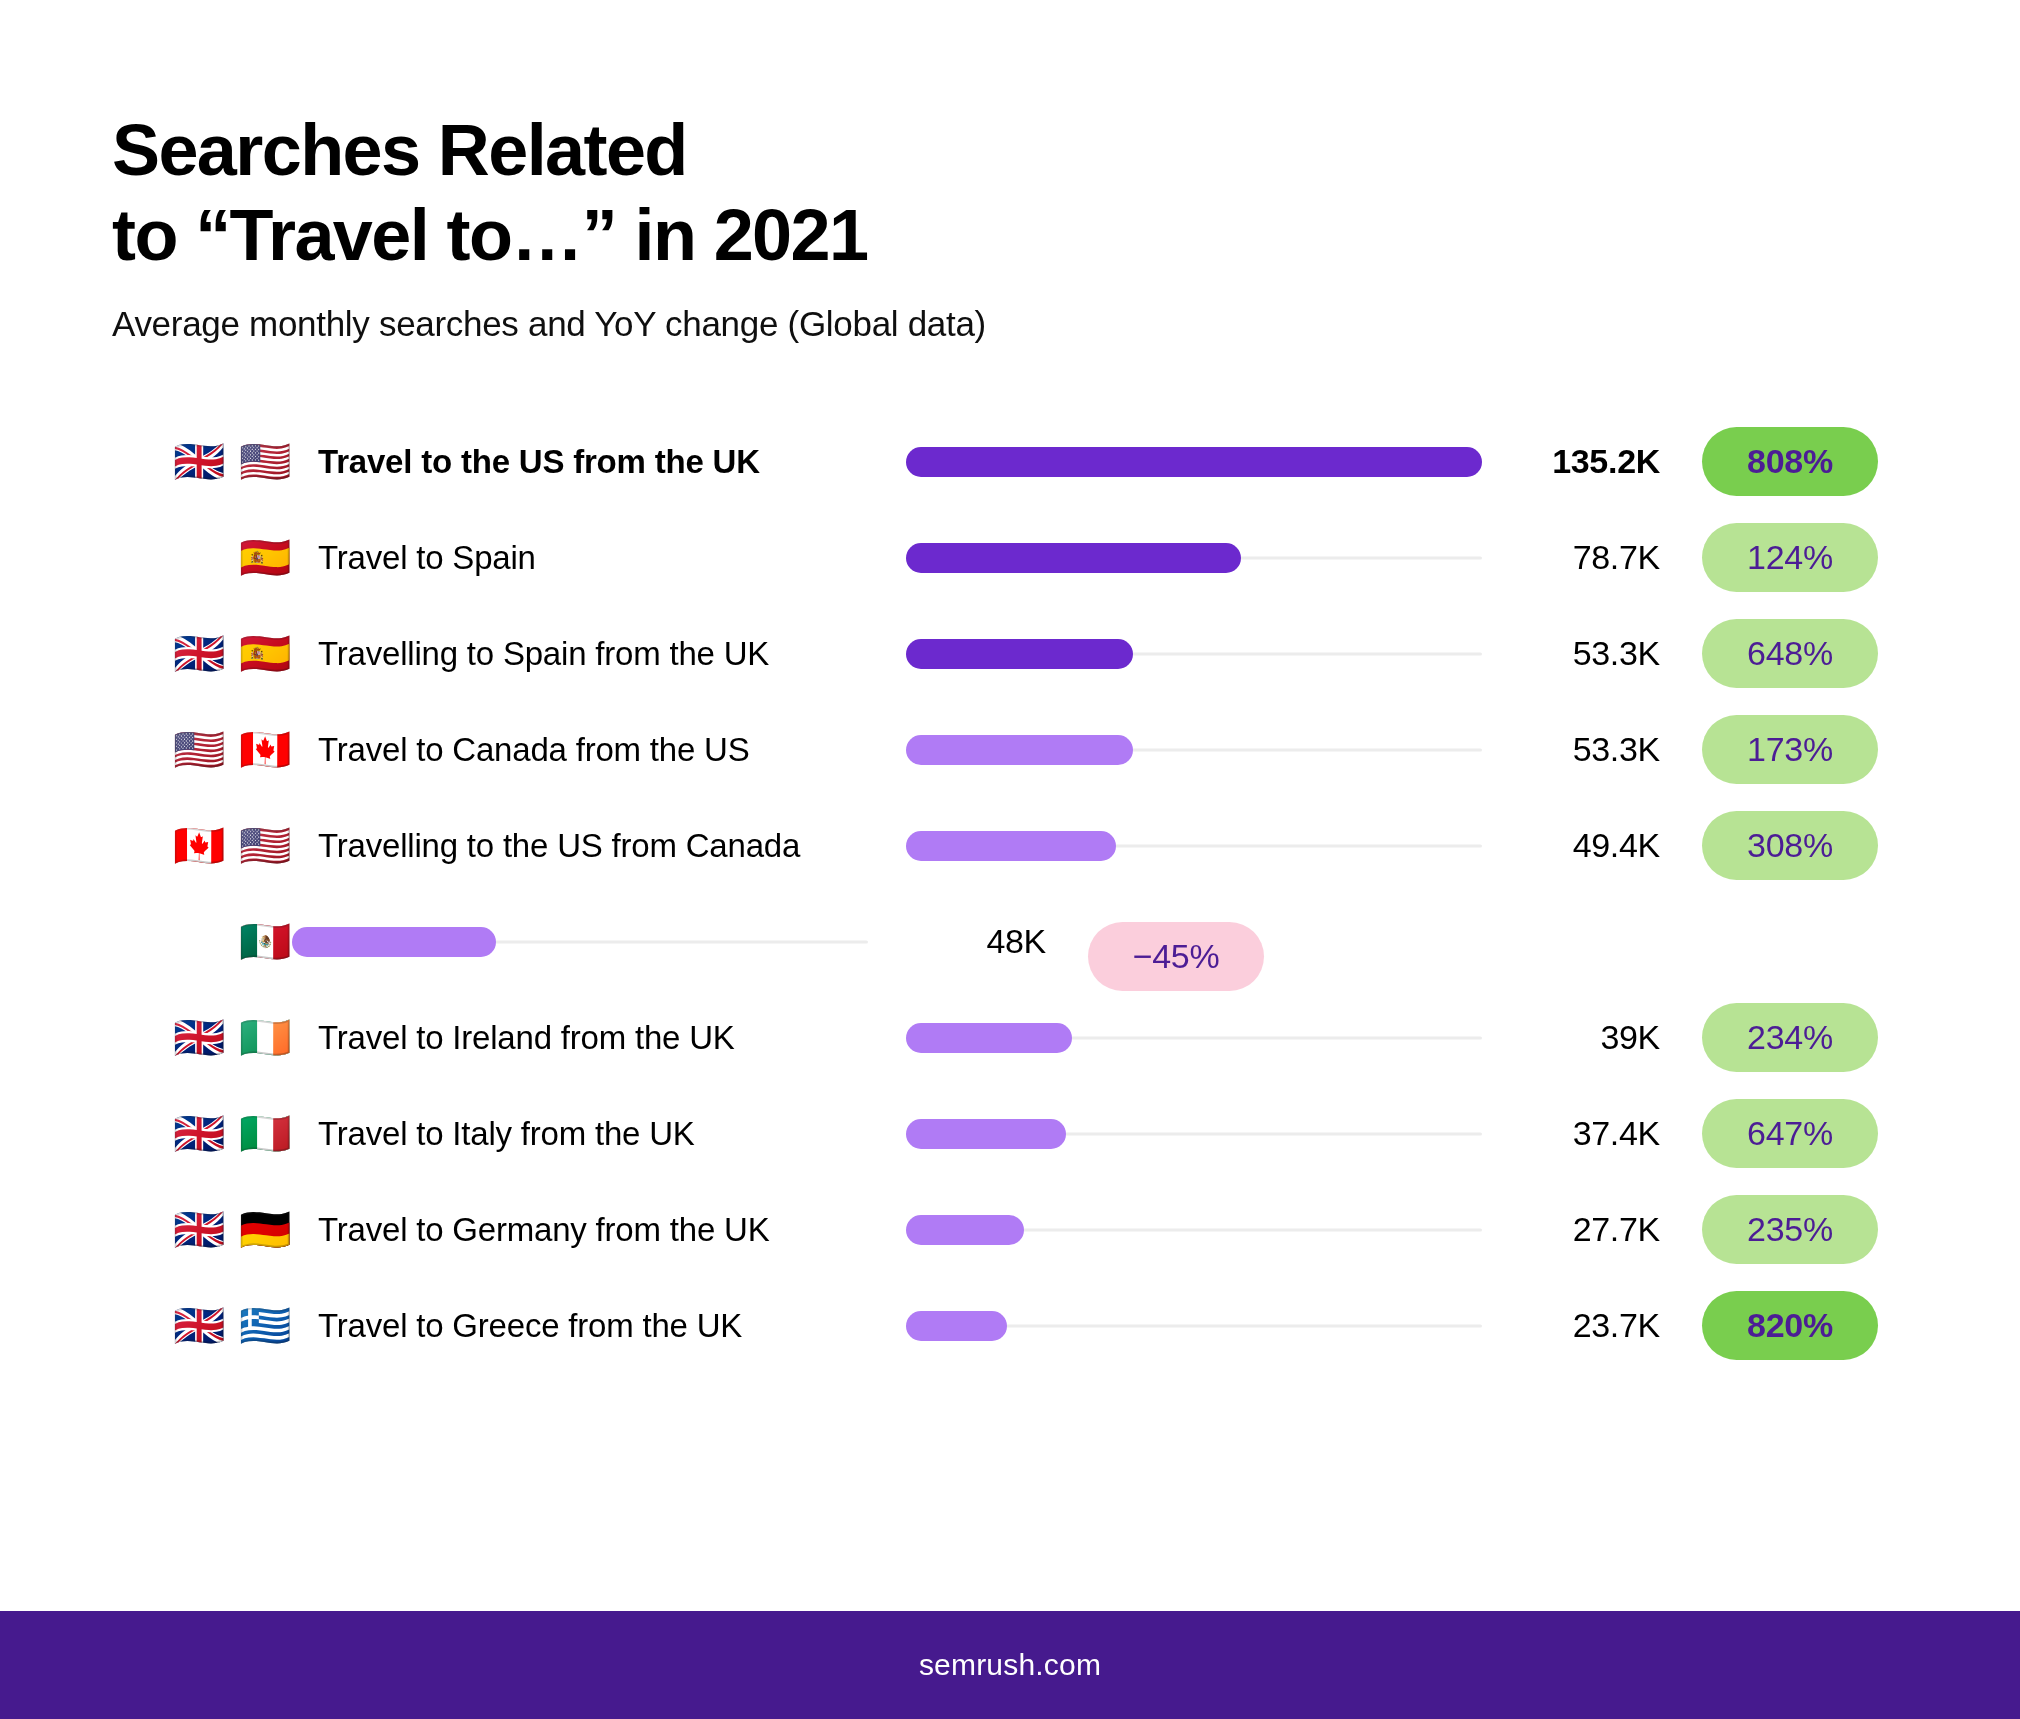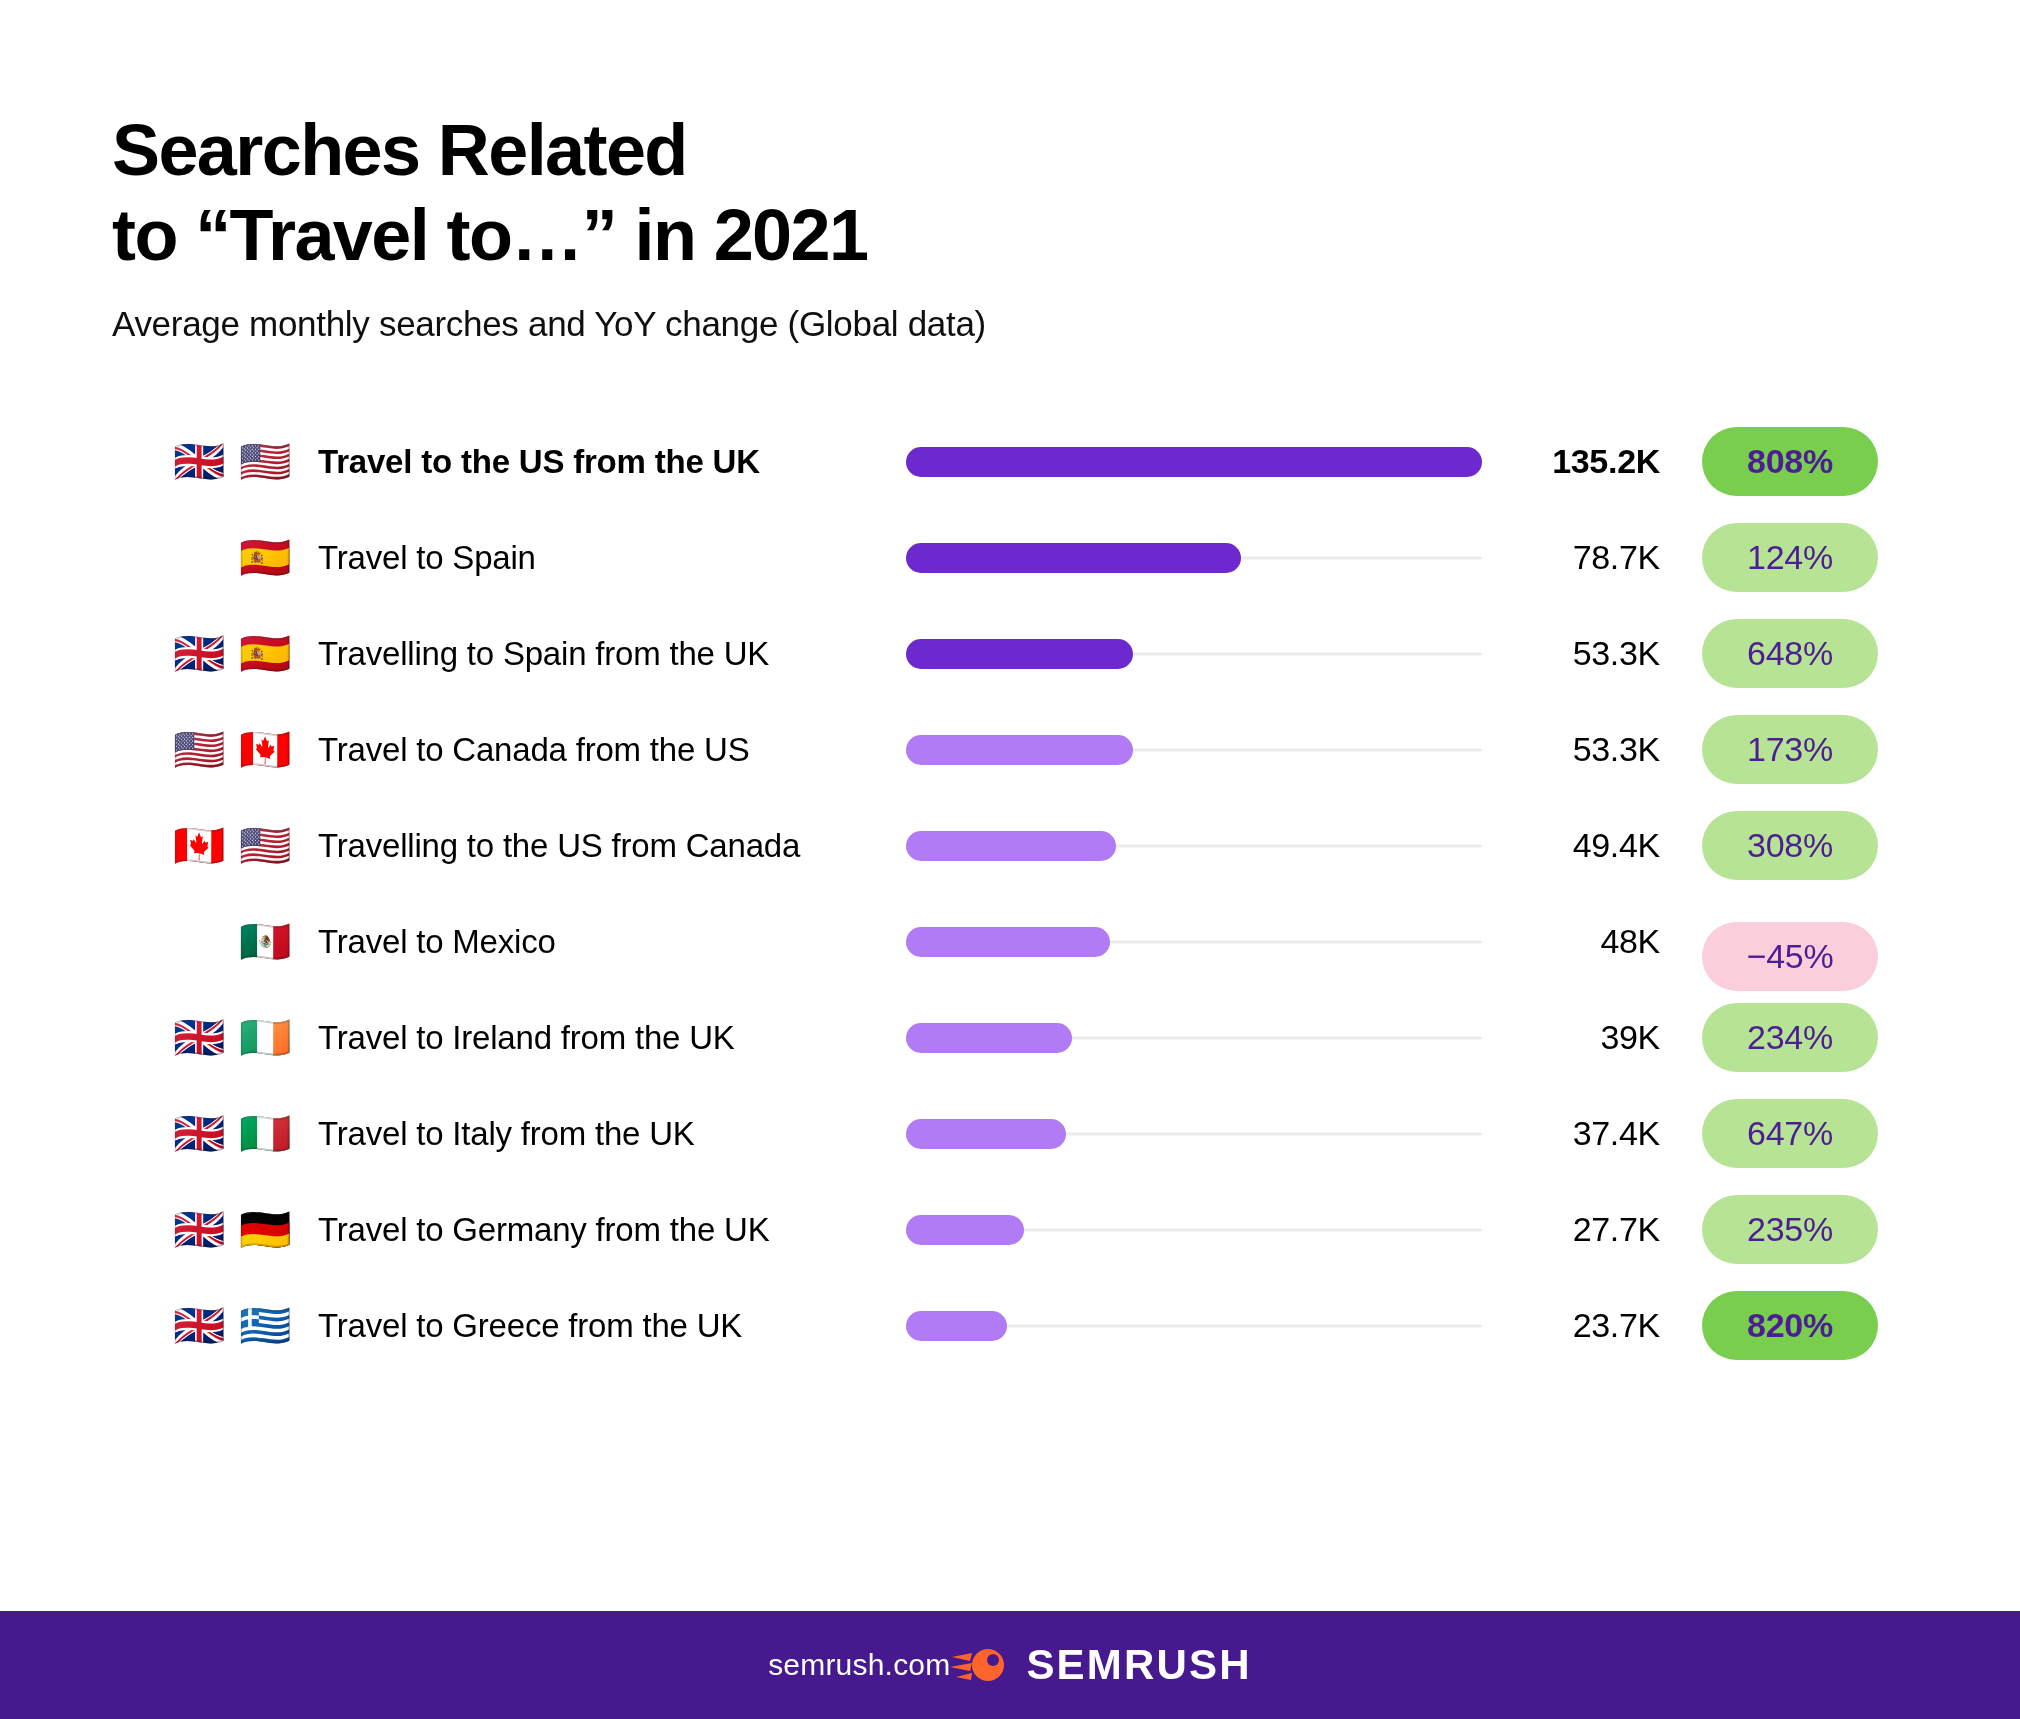--- a/index.html
+++ b/index.html
@@ -249,21 +249,20 @@
         </div>
         <div class="value">49.4K</div>
         <div class="badge-cell">
           <div class="badge">308%</div>
         </div>
       </div>
       <div class="row">
         <div class="flags">
           <span class="flag">🇲🇽</span>
         </div>
-        <div class="label">Travel to Mexico</div>
         <div class="bar-cell">
           <div class="track"></div>
           <div class="bar" style="width: 204.48px;"></div>
         </div>
         <div class="value">48K</div>
         <div class="badge-cell">
           <div class="badge negative">−45%</div>
         </div>
       </div>
       <div class="row">
@@ -323,27 +322,15 @@
         </div>
         <div class="value">23.7K</div>
         <div class="badge-cell">
           <div class="badge strong">820%</div>
         </div>
       </div>
     </div>
 
   <div class="footer">
     <span class="footer-url">semrush.com</span>
-    <div class="brand">
-      <span>
-        <svg class="brand-mark" viewBox="0 0 58 44" xmlns="http://www.w3.org/2000/svg">
-          <circle cx="38" cy="22" r="16" fill="#FF642D"></circle>
-          <circle cx="43" cy="17" r="6" fill="#461A8E"></circle>
-          <path d="M22 10 L2 14 L20 18 Z" fill="#FF642D"></path>
-          <path d="M22 20 L0 24 L20 28 Z" fill="#FF642D"></path>
-          <path d="M22 30 L6 34 L21 37 Z" fill="#FF642D"></path>
-        </svg>
-      </span>
-      <span class="brand-name">SEMRUSH</span>
-    </div>
   </div>
 
 </div>
 
 </body></html>

